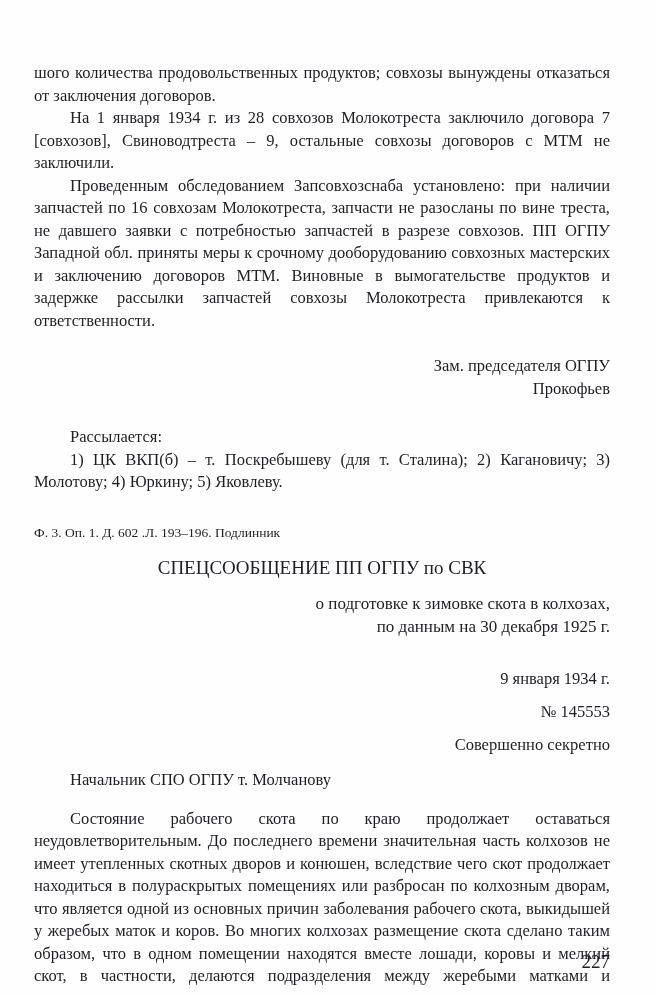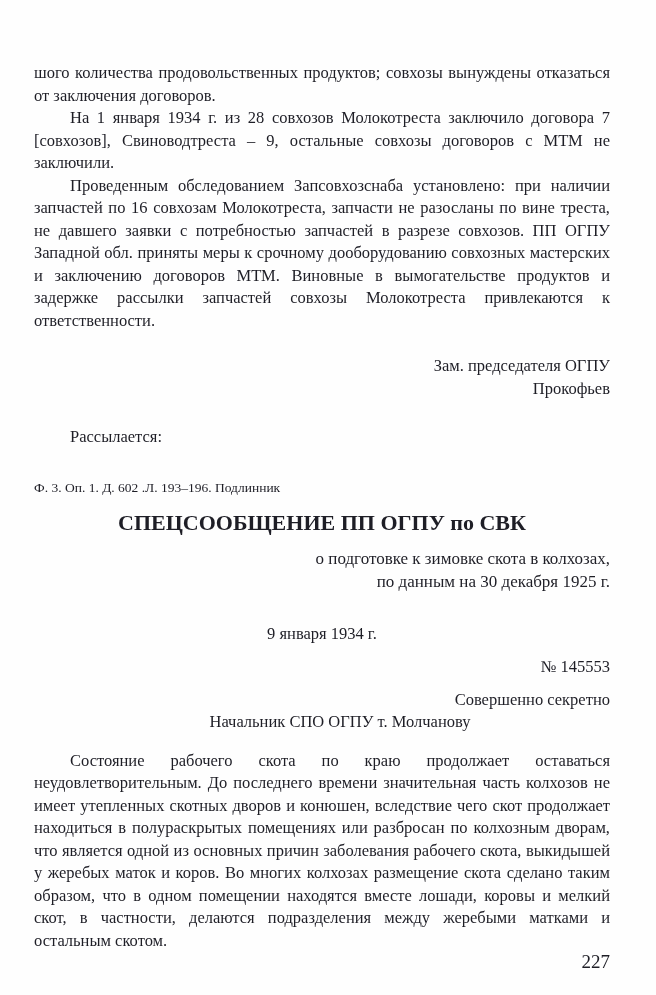--- a/index.html
+++ b/index.html
@@ -55,41 +55,42 @@
   .doc-heading {
     margin-top: 32px;
     text-align: center;
     font-weight: bold;
     font-size: 17px;
     text-indent: 0;
   }
   .doc-title {
     margin-top: 13px;
     text-align: center;
-    font-weight: bold;
-    font-size: 22px;
+    font-weight: normal;
+    font-size: 19px;
     text-indent: 0;
   }
   .doc-subtitle {
     margin-top: 12px;
     text-align: right;
     font-weight: normal;
     font-size: 17px;
     line-height: 23px;
     text-indent: 0;
   }
   .right-line {
     text-align: right;
     text-indent: 0;
   }
-  .meta-date { margin-top: 30px; text-align: center; }
+  .meta-date { margin-top: 30px; }
   .meta-num  { margin-top: 11px; }
   .meta-secret { margin-top: 10px; }
   .addressee {
-    text-align: center;
+    margin-top: 13px;
+    text-align: left;
   }
   .body-para {
     margin-top: 16px;
   }
   .page-number {
     position: absolute;
     right: 46px;
     bottom: 22px;
     font-size: 19px;
     color: #1e1e26;
@@ -107,20 +108,21 @@
 
     <p class="indent">Проведенным обследованием Запсовхозснаба установлено: при наличии запчастей по 16 совхозам Молокотреста, запчасти не разосланы по вине треста, не давшего заявки с потребностью запчастей в разрезе совхозов. ПП ОГПУ Западной обл. приняты меры к срочному дооборудованию совхозных мастерских и заключению договоров МТМ. Виновные в вымогательстве продуктов и задержке рассылки запчастей совхозы Молокотреста привлекаются к ответственности.</p>
 
     <div class="sig-block">
       <div>Зам. председателя ОГПУ</div>
       <div>Прокофьев</div>
     </div>
 
     <p class="indent dist-label">Рассылается:</p>
 
+    <p class="indent">1) ЦК ВКП(б) – т. Поскребышеву (для т. Сталина); 2) Кагановичу; 3) Молотову; 4) Юркину; 5) Яковлеву.</p>
 
     <p class="archive-ref">Ф. 3. Оп. 1. Д. 602 .Л. 193–196. Подлинник</p>
 
 
     <p class="doc-title">СПЕЦСООБЩЕНИЕ ПП ОГПУ по СВК</p>
 
     <div class="doc-subtitle">
       <div>о подготовке к зимовке скота в колхозах,</div>
       <div>по данным на 30 декабря 1925 г.</div>
     </div>

